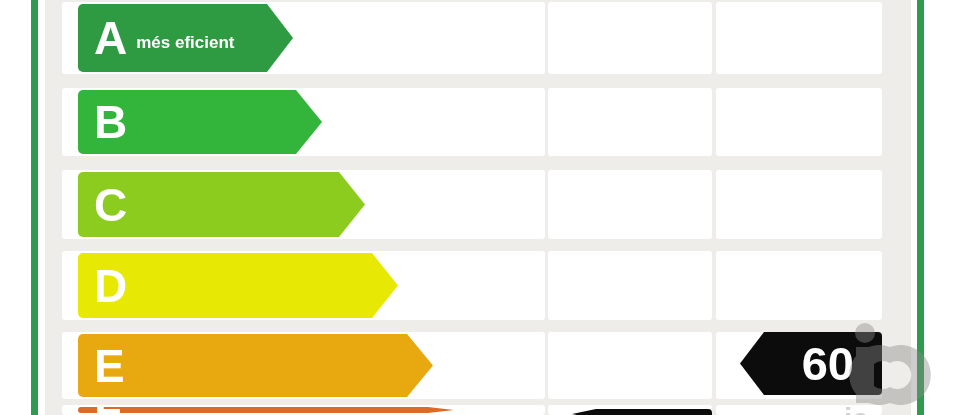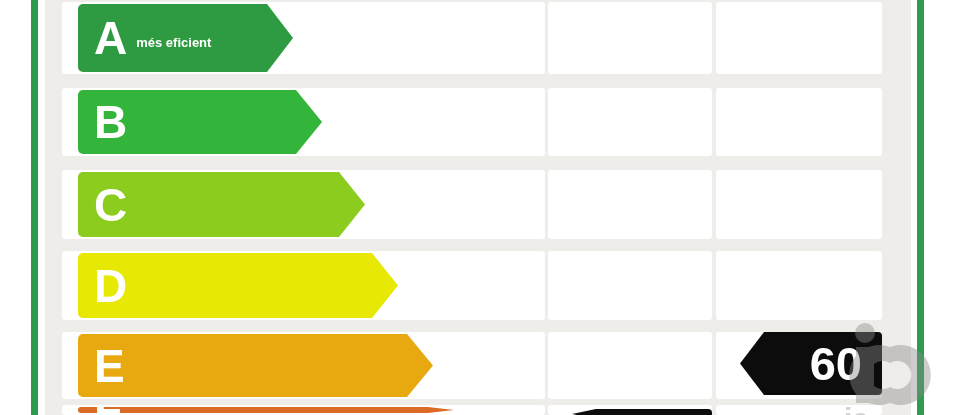--- a/index.html
+++ b/index.html
@@ -65,34 +65,34 @@
   .bar .letter {
     color: #FFFFFF;
     font-weight: bold;
     font-size: 46px;
     line-height: 1;
     letter-spacing: 0;
   }
   .bar .note {
     color: #FFFFFF;
     font-weight: bold;
-    font-size: 13px;
+    font-size: 17px;
     margin-left: 9px;
     margin-top: 9px;
     white-space: nowrap;
   }
 
   
   .marker {
     position: absolute;
     background: #0C0C0C;
     display: flex;
     align-items: center;
     justify-content: flex-end;
-    padding-right: 20px;
+    padding-right: 28px;
     box-sizing: border-box;
     border-radius: 0 4px 4px 0;
     -webkit-clip-path: polygon(24px 0, 100% 0, 100% 100%, 24px 100%, 0 50%);
     clip-path: polygon(24px 0, 100% 0, 100% 100%, 24px 100%, 0 50%);
   }
   .marker span {
     color: #FFFFFF;
     font-weight: bold;
     font-size: 47px;
     line-height: 1;

